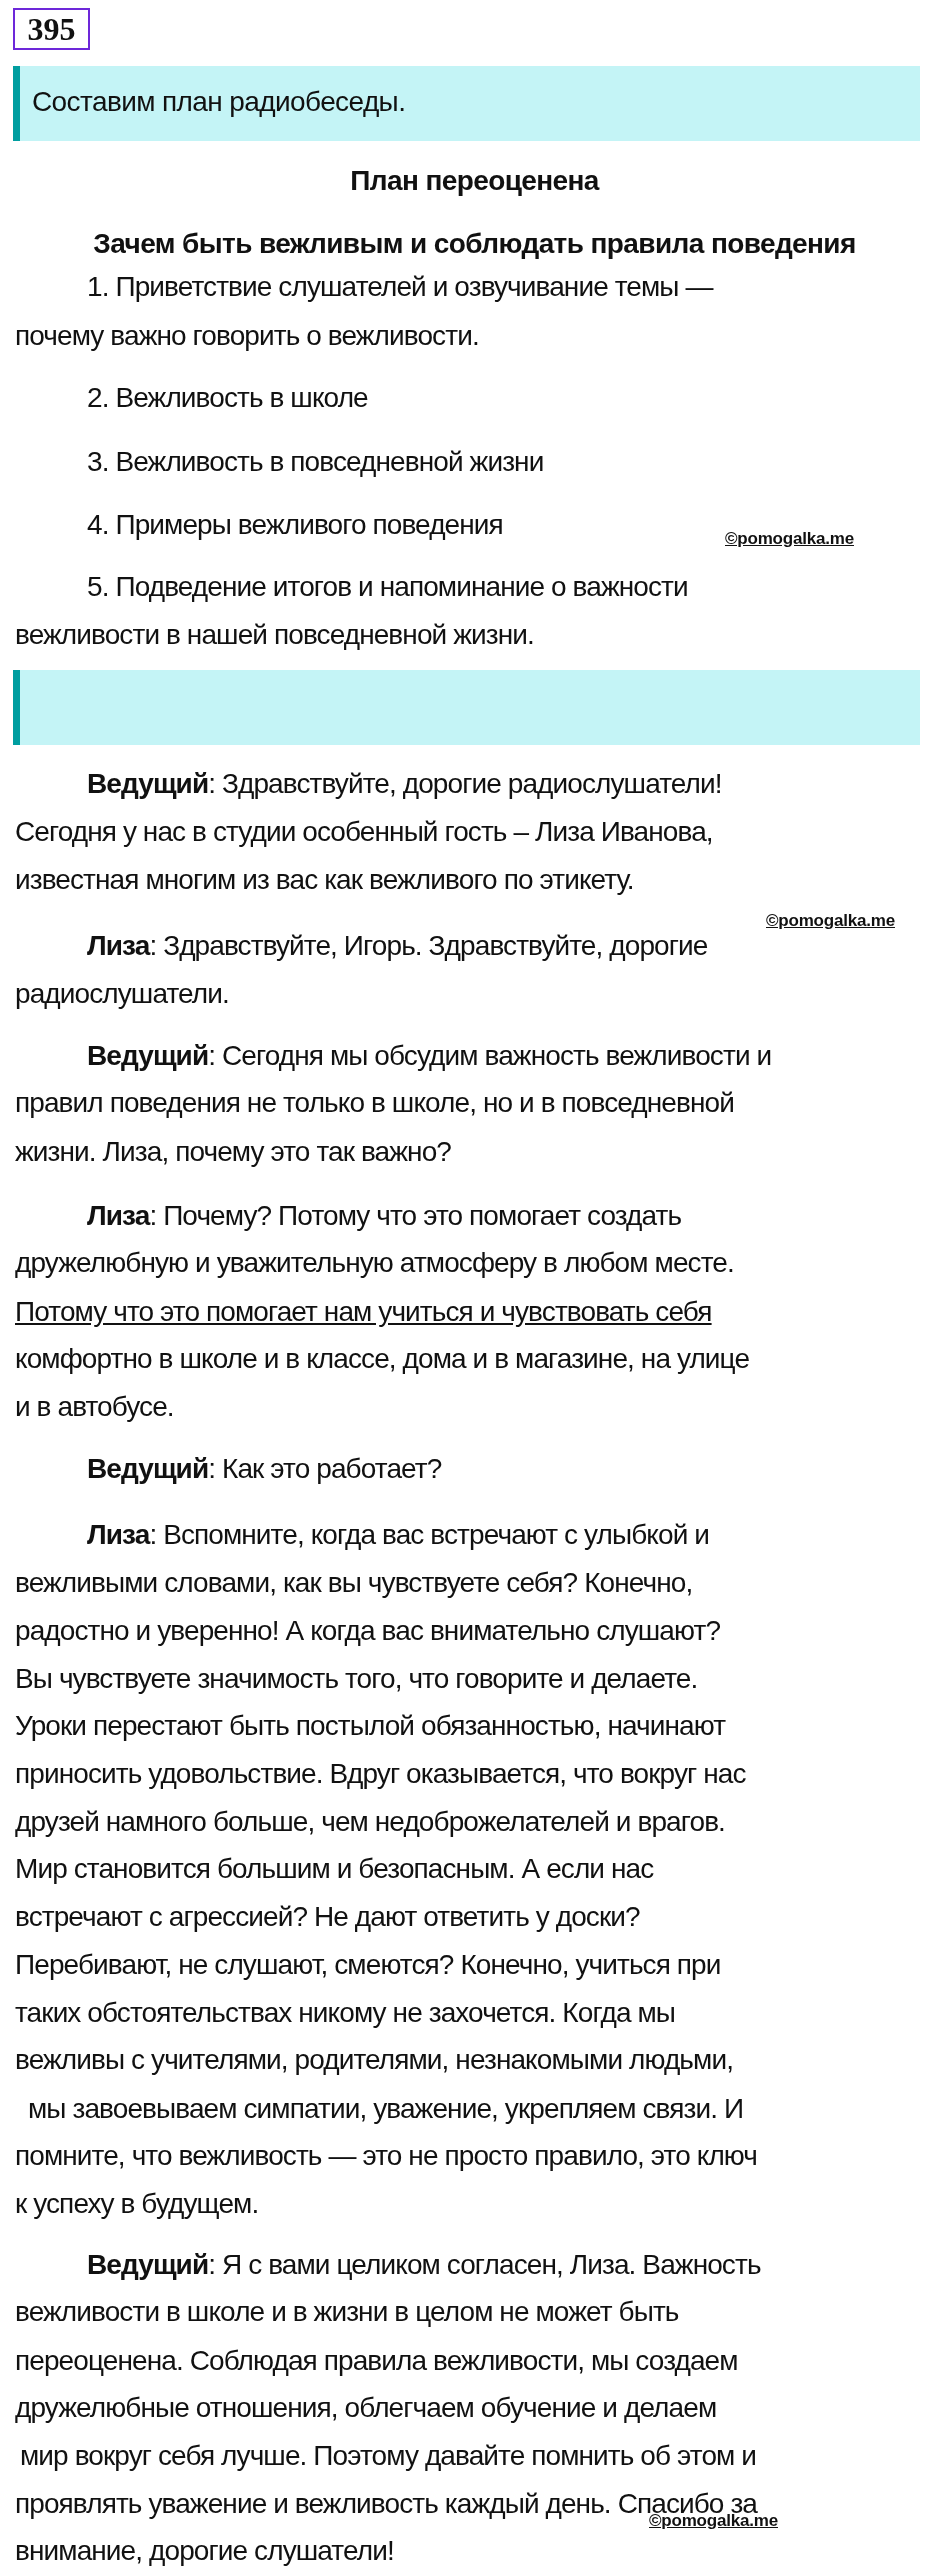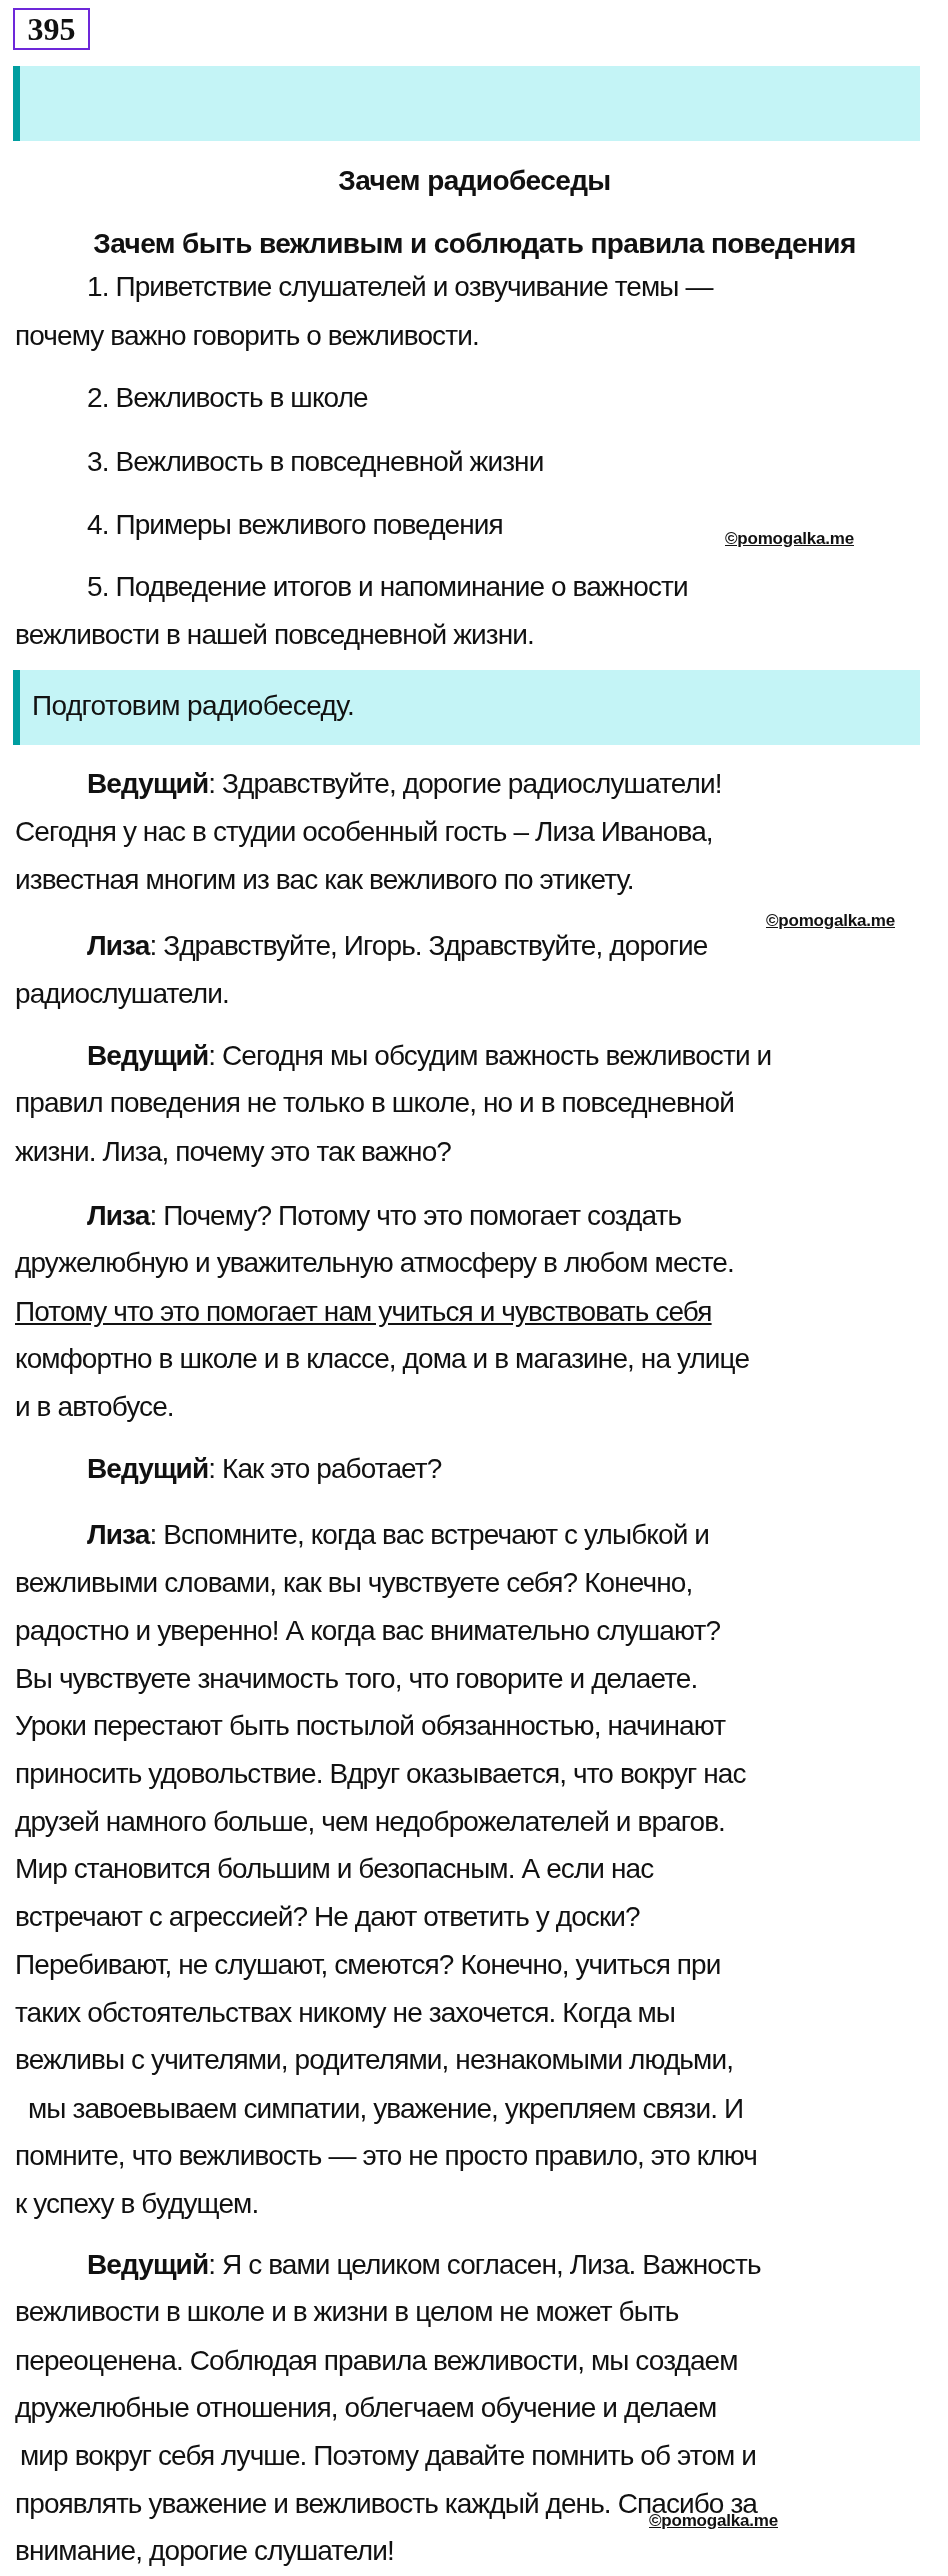--- a/index.html
+++ b/index.html
@@ -13,37 +13,37 @@
   .wm{position:absolute;font-family:"Liberation Sans",sans-serif;font-weight:bold;font-size:17px;line-height:18px;white-space:nowrap;letter-spacing:-0.2px;color:#111;text-decoration:underline;}
   b{font-weight:bold;}
 </style>
 </head>
 <body>
 
 <div class="num-box">395</div>
 
 <div class="task" style="top:66px;height:75px;">
   <div class="bar"></div>
+  <div class="txt" style="top:20px;">Составим план радиобеседы.</div>
 </div>
 
-<div class="line center" style="top:165px;">Зачем радиобеседы</div>
+<div class="line center" style="top:165px;">План переоценена</div>
 <div class="line center" style="top:228px;">Зачем быть вежливым и соблюдать правила поведения</div>
 
 <div class="line" style="left:87px;top:271px;">1. Приветствие слушателей и озвучивание темы —</div>
 <div class="line" style="left:15px;top:320px;">почему важно говорить о вежливости.</div>
 <div class="line" style="left:87px;top:382px;">2. Вежливость в школе</div>
 <div class="line" style="left:87px;top:446px;">3. Вежливость в повседневной жизни</div>
 <div class="line" style="left:87px;top:509px;">4. Примеры вежливого поведения</div>
 <div class="wm" style="left:725px;top:530px;">©pomogalka.me</div>
 <div class="line" style="left:87px;top:571px;">5. Подведение итогов и напоминание о важности</div>
 <div class="line" style="left:15px;top:619px;">вежливости в нашей повседневной жизни.</div>
 
 <div class="task" style="top:670px;height:75px;">
   <div class="bar"></div>
-  <div class="txt" style="top:20px;">Подготовим радиобеседу.</div>
 </div>
 
 <div id="dialogue">
     <div class="line" style="left: 87px; top: 768px;"><b>Ведущий</b><span>: Здравствуйте, дорогие радиослушатели!</span></div>
     <div class="line" style="left: 15px; top: 816px;">Сегодня у нас в студии особенный гость – Лиза Иванова,</div>
     <div class="line" style="left: 15px; top: 864px;">известная многим из вас как вежливого по этикету.</div>
     <div class="line" style="left: 87px; top: 930px;"><b>Лиза</b><span>: Здравствуйте, Игорь. Здравствуйте, дорогие</span></div>
     <div class="line" style="left: 15px; top: 978px;">радиослушатели.</div>
     <div class="line" style="left: 87px; top: 1040px;"><b>Ведущий</b><span>: Сегодня мы обсудим важность вежливости и</span></div>
     <div class="line" style="left: 15px; top: 1087px;">правил поведения не только в школе, но и в повседневной</div>

